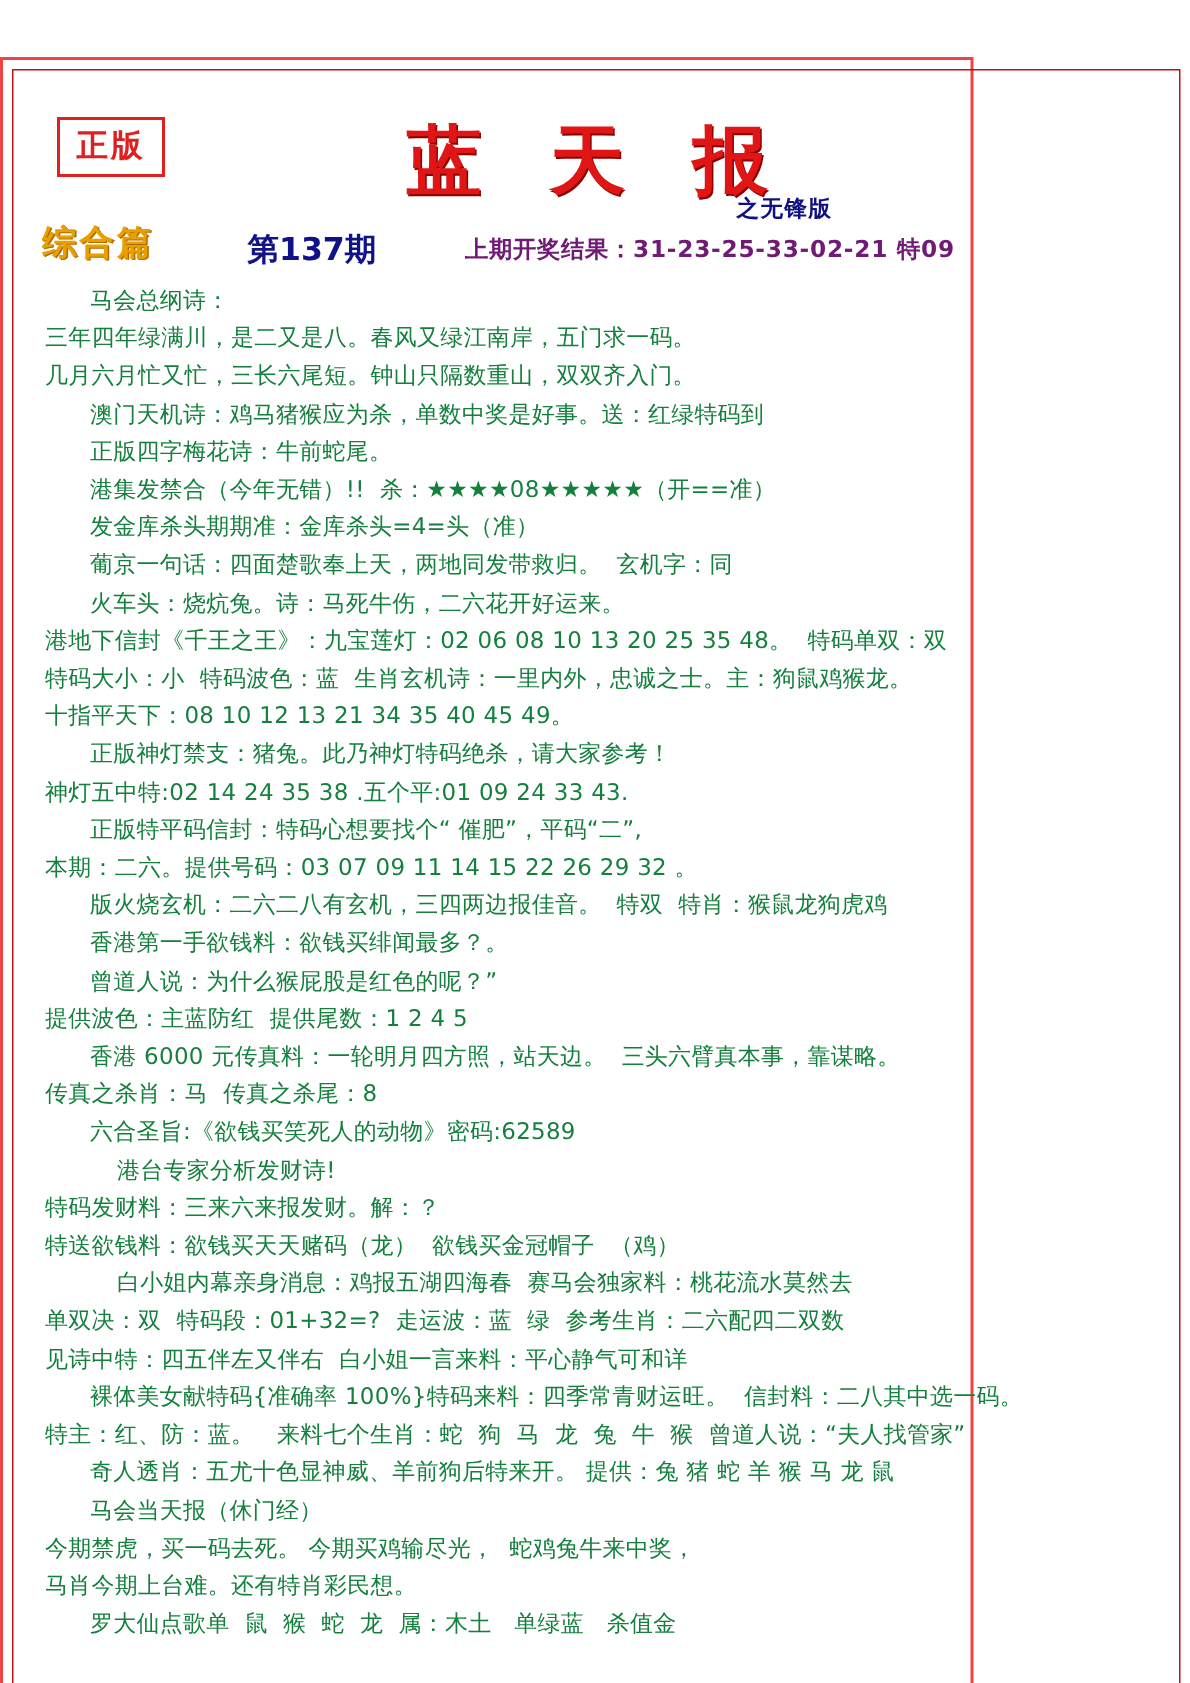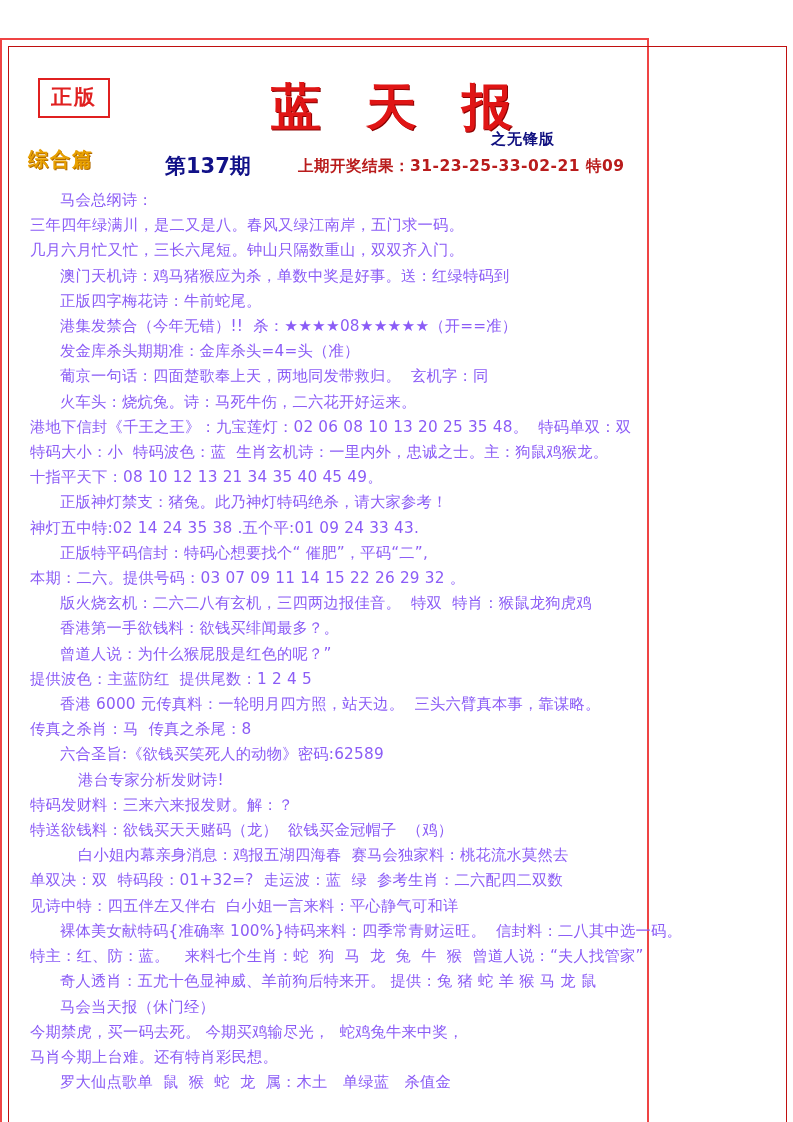--- a/index.html
+++ b/index.html
@@ -67,58 +67,58 @@
     top: 90px;
     font-size: 15px;
     font-weight: bold;
     color: #101080;
     letter-spacing: 1px;
   }
   .section-title {
     position: absolute;
     left: 26px;
     top: 106px;
-    font-size: 20px;
+    font-size: 23px;
     font-weight: bold;
     color: #e8a000;
     letter-spacing: 2px;
     text-shadow: 1px 1px 0 #b06a00;
     font-family: Liberation Mono, monospace;
   }
   .issue {
     position: absolute;
     left: 163px;
     top: 112px;
     font-size: 21px;
     font-weight: bold;
     color: #111188;
   }
   .lastresult {
     position: absolute;
-    left: 296px;
+    left: 308px;
     top: 116px;
     font-size: 15.5px;
     font-weight: bold;
-    color: #b91c1c;
+    color: #701a75;
     letter-spacing: 0.5px;
   }
 
   
   .content {
     position: absolute;
     left: 0;
     top: 148px;
     width: 793px;
     padding: 0 20px;
     box-sizing: border-box;
   }
   .line {
     font-size: 15.3px;
     line-height: 25.2px;
-    color: #8b5cf6;
+    color: #15803d;
     white-space: pre-wrap;
     font-family: "DejaVu Sans", "Liberation Sans", sans-serif;
     letter-spacing: 0.2px;
   }
   .i1 { padding-left: 38px; }
   .i2 { padding-left: 56px; }
   .i0 { padding-left: 8px; }
 </style>
 </head>
 <body>

